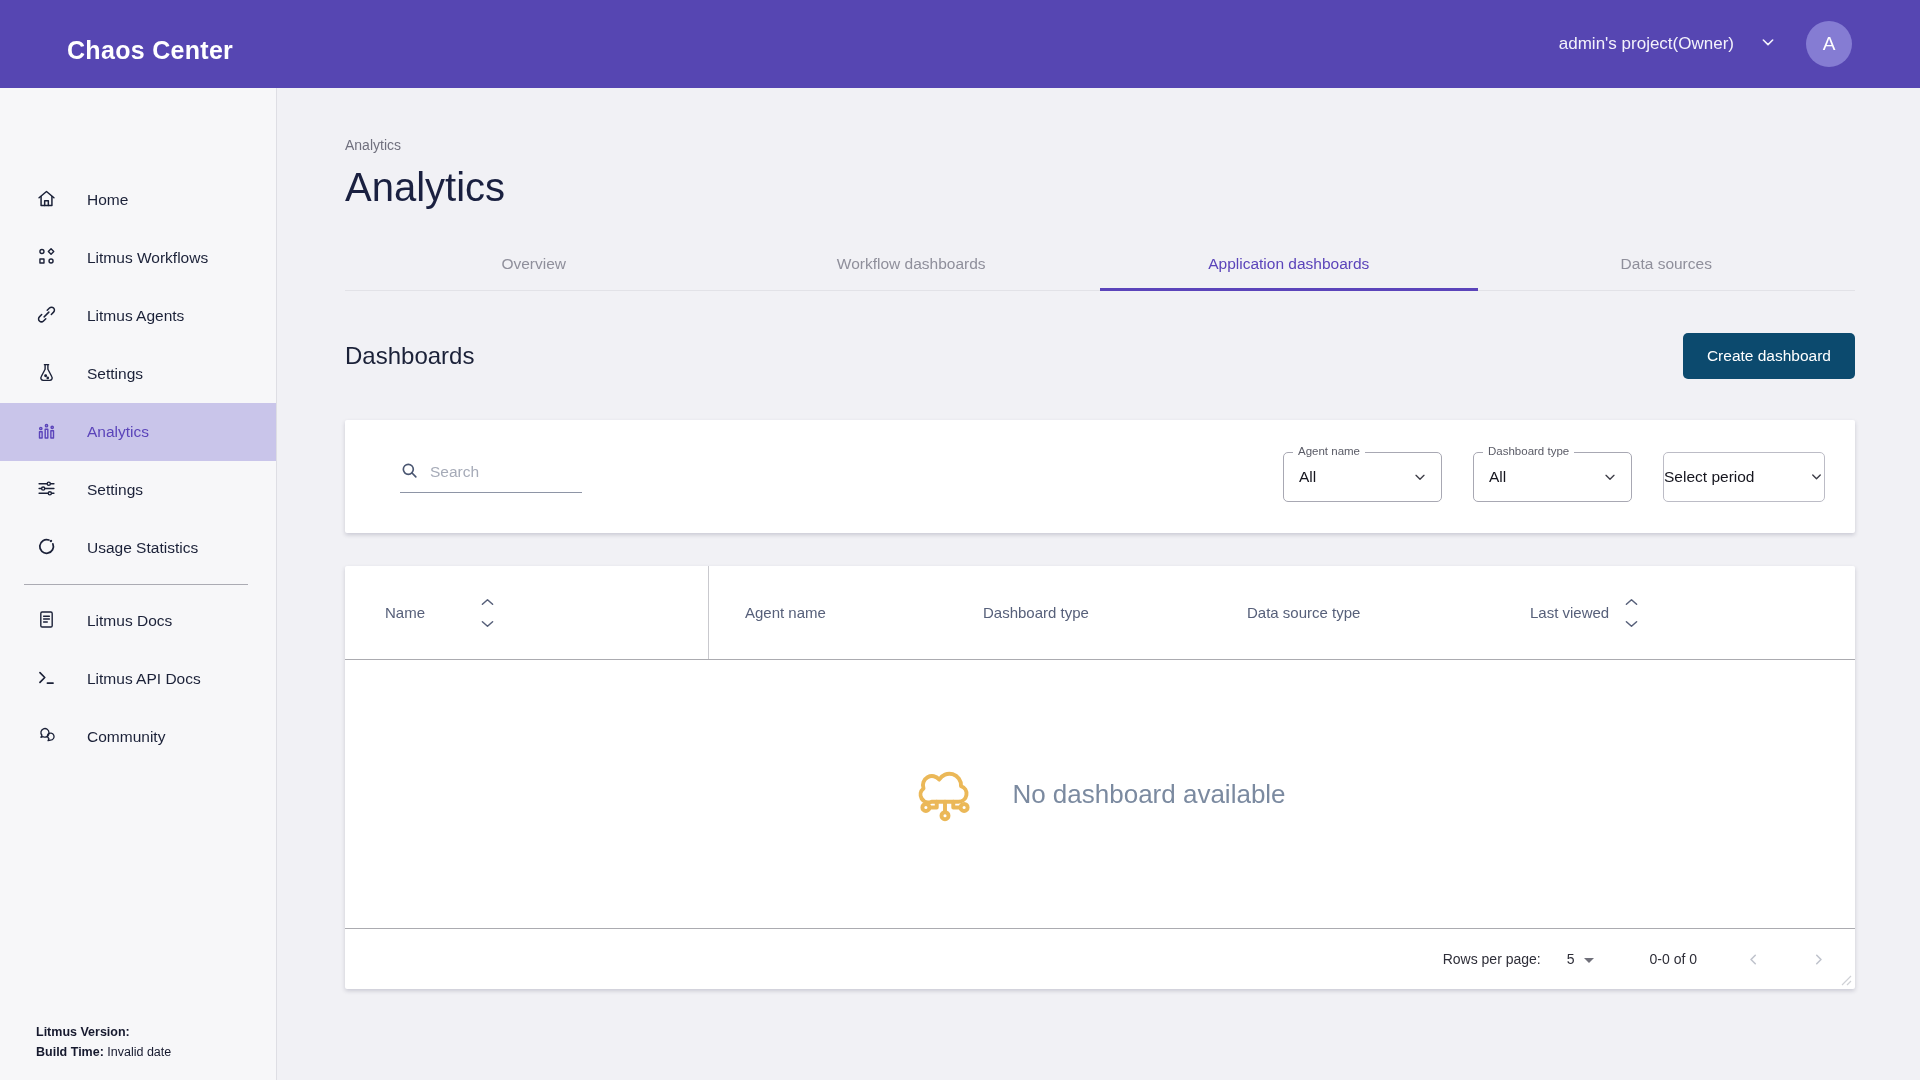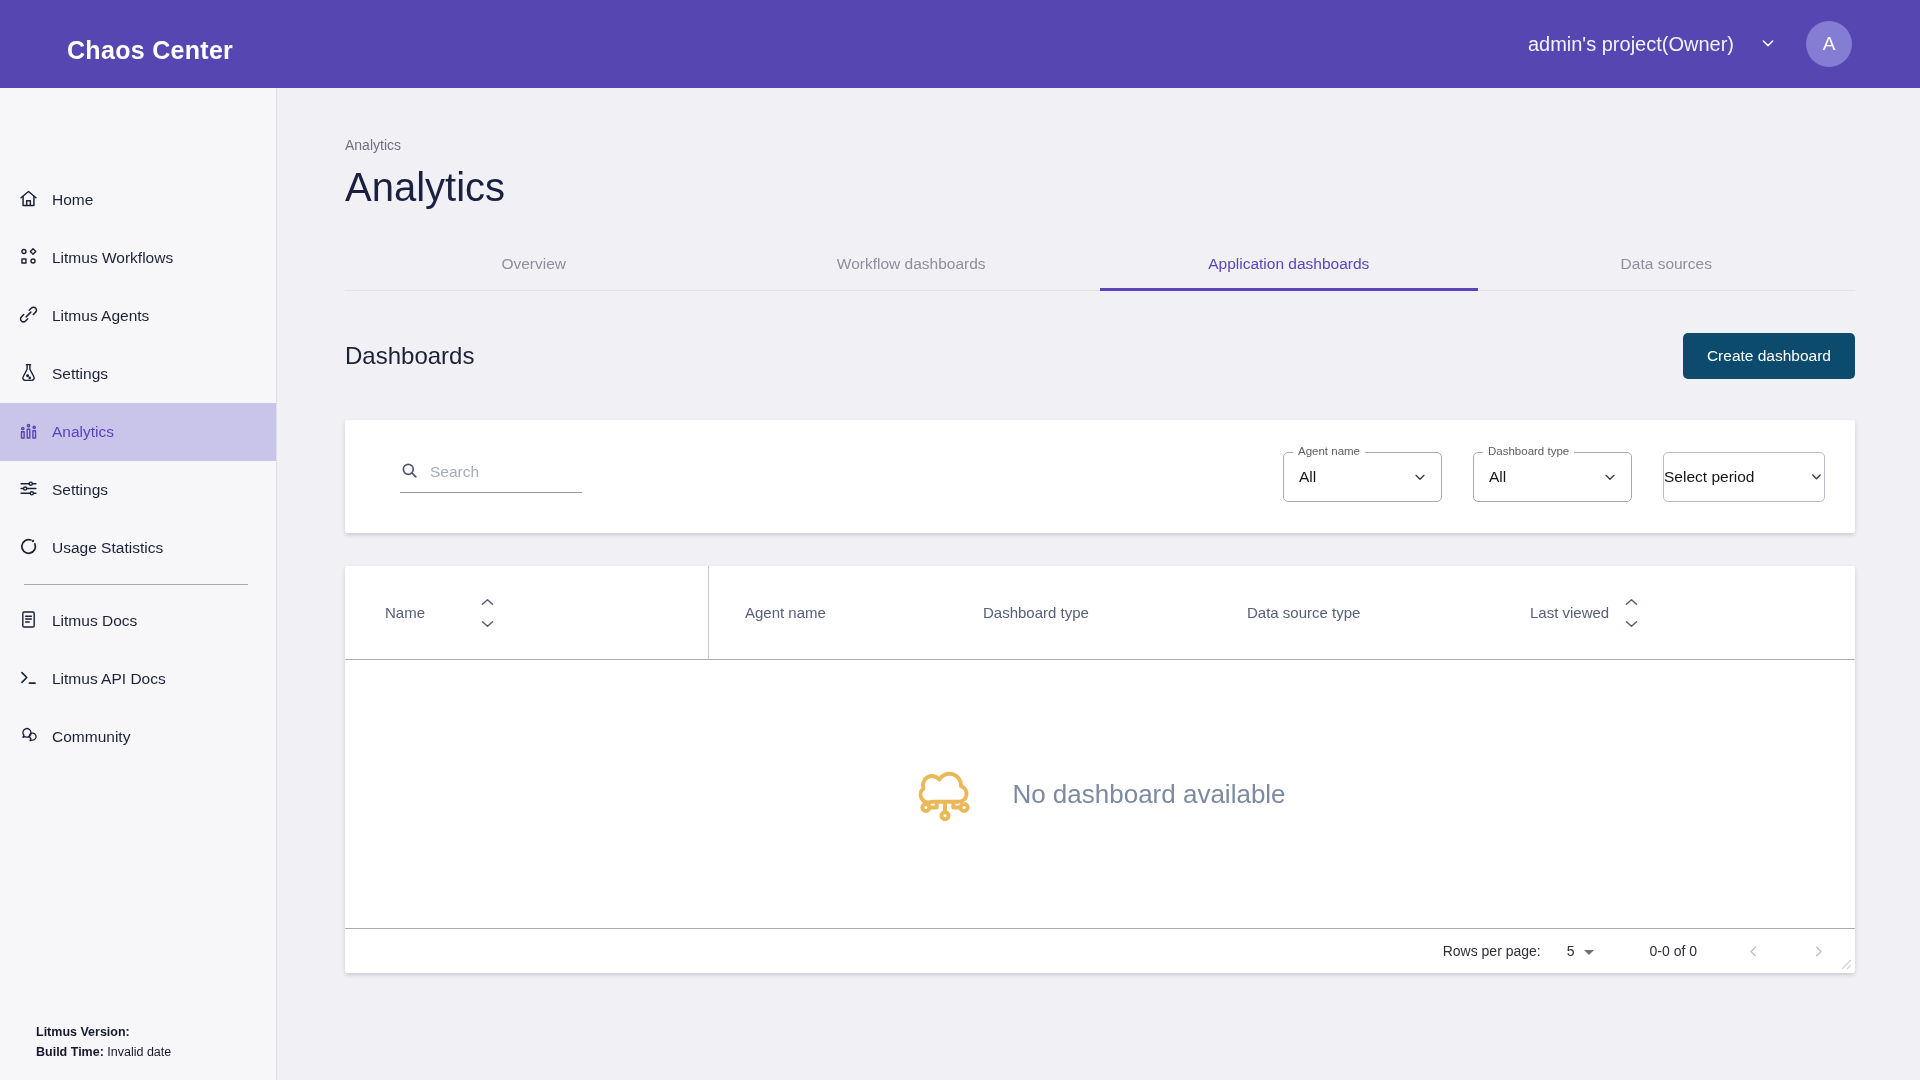--- a/index.html
+++ b/index.html
@@ -4,33 +4,33 @@
 <style>
   * { margin:0; padding:0; box-sizing:border-box; }
   html,body { width:1920px; height:1080px; overflow:hidden;
     font-family:"Liberation Sans","DejaVu Sans",sans-serif; background:#F1F1F5; }
 
   
   .topbar { height:88px; background:#5646B2; display:flex; align-items:center;
     padding:0 68px 0 67px; color:#fff; }
   .brand { font-size:25px; font-weight:700; letter-spacing:.3px;margin-top:12px; }
   .topbar-right { margin-left:auto; display:flex; align-items:center; }
-  .project-selector { display:flex; align-items:center; gap:26px; font-size:20px;
+  .project-selector { display:flex; align-items:center; gap:26px; font-size:17px;
     color:#F3F2FB; cursor:pointer; }
   .project-selector svg { width:16px; height:16px; }
   .avatar { width:46px; height:46px; border-radius:50%; background:#857CD3; margin-left:30px;
     display:flex; align-items:center; justify-content:center; font-size:19px; color:#fff; cursor:pointer; }
 
   
   .layout { display:flex; height:992px; }
 
   
   .sidebar { width:277px; background:#F7F7F9; border-right:1px solid #DEDEE4;
     position:relative; padding-top:83px; flex:none; }
-  .nav-item { height:58px; display:flex; align-items:center; padding-left:18px; gap:13px;
+  .nav-item { height:58px; display:flex; align-items:center; padding-left:36px; gap:30px;
     font-size:15.5px; font-weight:500; color:#1B2138; cursor:pointer; }
   .nav-item svg { width:21px; height:21px; flex:none; }
   .nav-item.selected { background:#C9C5EA; color:#5B44BA; }
   .sidebar-divider { height:1px; background:#ABABB3; margin:7px 28px 7px 24px; }
   .sidebar-footer { position:absolute; left:36px; bottom:18px; font-size:12.5px;
     color:#16192E; line-height:20px; }
   .sidebar-footer b { font-weight:700; }
 
   
   .main { flex:1; padding:49px 65px 0 68px; }
@@ -81,21 +81,21 @@
   .th-dashboard { width:264px; }
   .th-datasource { width:283px; }
   .sort-arrows { display:flex; flex-direction:column; gap:14px; margin-left:56px; }
   .sort-arrows.tight { margin-left:16px; }
   .sort-arrows svg { width:13px; height:8px; color:#57607A; cursor:pointer; display:block; }
 
   .tbody-empty { height:268px; display:flex; align-items:center; justify-content:center; }
   .empty-icon { width:62px; height:62px; }
   .empty-text { font-size:26px; color:#7B8AA0; margin-left:36px; }
 
-  .pagination { height:45px; border-top:1px solid #ABABB0; display:flex; align-items:center;
+  .pagination { height:61px; border-top:1px solid #ABABB0; display:flex; align-items:center;
     justify-content:flex-end; padding-right:28px; font-size:14px; color:#2E2E38; }
   .rpp-select { display:flex; align-items:center; margin-left:26px; cursor:pointer; }
   .rpp-select .tri { width:0; height:0; border-left:5px solid transparent; border-right:5px solid transparent;
     border-top:5px solid #70707A; margin-left:9px; margin-top:2px; }
   .range { margin-left:56px; }
   .page-btn { background:none; border:none; margin-left:48px; cursor:default; padding:0; }
   .page-btn svg { width:17px; height:17px; color:#C0C4CD; display:block; }
   .corner-grip { position:absolute; right:3px; bottom:3px; width:11px; height:11px; opacity:.55; }
 </style>
 </head>

